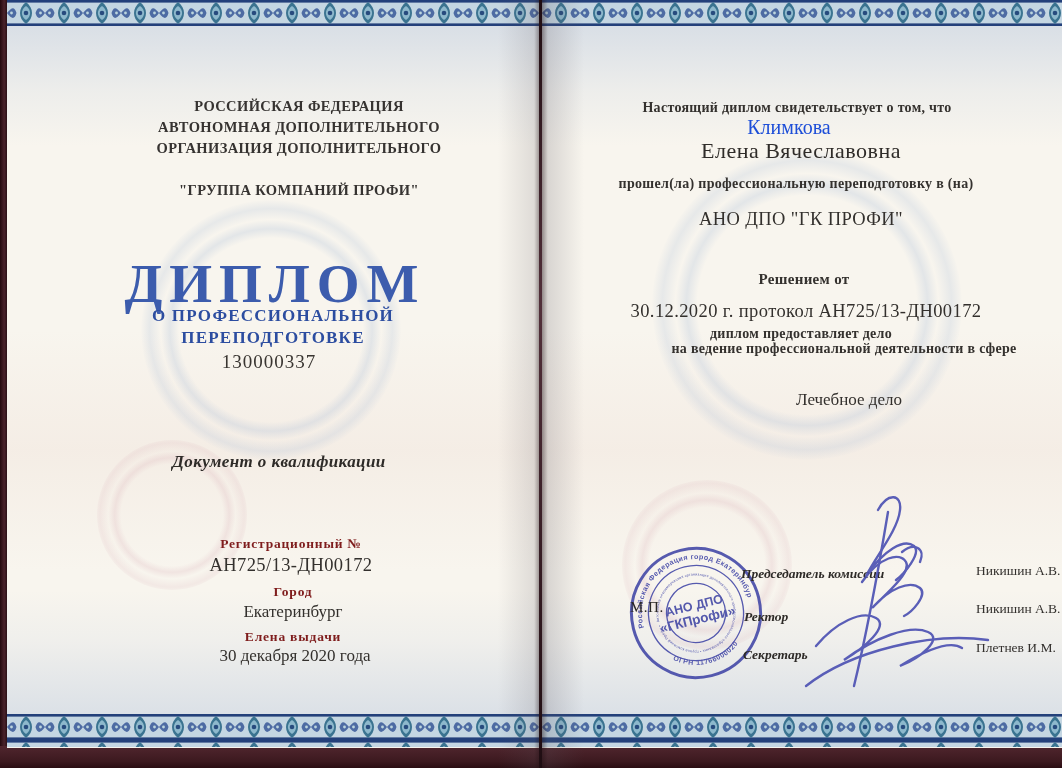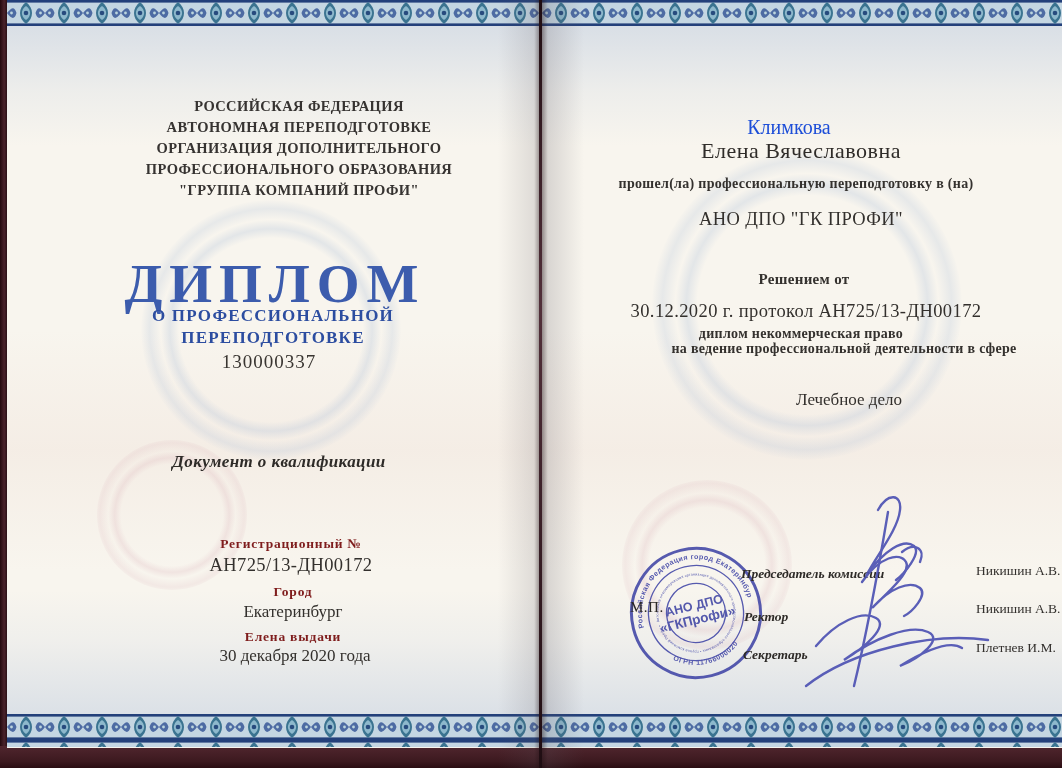--- a/index.html
+++ b/index.html
@@ -82,23 +82,22 @@
     <svg class="band band-bottom">
         <rect width="532" height="33" fill="url(#bandpat)"></rect>
       </svg>
     <div class="tex-top"></div>
     <div class="tex-bottom"></div>
     <div class="tex-mid"></div>
     <div class="rosette" style="left:134px;top:200px;width:260px;height:260px;"></div>
     <div class="rosette pink" style="left:90px;top:440px;width:150px;height:150px;"></div>
 
     <div class="t org-line" style="left:292px;top:96px;">РОССИЙСКАЯ ФЕДЕРАЦИЯ</div>
-    <div class="t org-line" style="left:292px;top:117px;">АВТОНОМНАЯ ПЕРЕПОДГОТОВКЕ</div>
+    <div class="t org-line" style="left:292px;top:117px;">АВТОНОМНАЯ ДОПОЛНИТЕЛЬНОГО</div>
     <div class="t org-line" style="left:292px;top:138px;">ОРГАНИЗАЦИЯ ДОПОЛНИТЕЛЬНОГО</div>
-    <div class="t org-line" style="left:292px;top:159px;">ПРОФЕССИОНАЛЬНОГО ОБРАЗОВАНИЯ</div>
     <div class="t org-line" style="left:292px;top:180px;">"ГРУППА КОМПАНИЙ ПРОФИ"</div>
 
     <div class="t big-title" style="left:268px;top:252px;">ДИПЛОМ</div>
     <div class="t sub-title" style="left:266px;top:306px;">О ПРОФЕССИОНАЛЬНОЙ</div>
     <div class="t sub-title" style="left:266px;top:328px;">ПЕРЕПОДГОТОВКЕ</div>
     <div class="t dip-num" style="left:262px;top:351px;">130000337</div>
 
     <div class="t qual" style="left:272px;top:452px;">Документ о квалификации</div>
 
     <div class="t lbl" style="left:284px;top:536px;">Регистрационный №</div>
@@ -115,28 +114,29 @@
       </svg>
     <svg class="band band-bottom">
         <rect width="520" height="33" fill="url(#bandpat)"></rect>
       </svg>
     <div class="tex-top"></div>
     <div class="tex-bottom"></div>
     <div class="tex-mid"></div>
     <div class="rosette" style="left:110px;top:150px;width:310px;height:310px;"></div>
     <div class="rosette pink" style="left:80px;top:480px;width:170px;height:170px;"></div>
 
+    <div class="t stmt" style="left:255px;top:100px;">Настоящий диплом свидетельствует о том, что</div>
     <div class="t name1" style="left:247px;top:116px;">Климкова</div>
     <div class="t name2" style="left:259px;top:138px;">Елена Вячеславовна</div>
     <div class="t stmt" style="left:254px;top:176px;">прошел(ла) профессиональную переподготовку в (на)</div>
     <div class="t val-lg" style="left:259px;top:209px;">АНО ДПО "ГК ПРОФИ"</div>
 
     <div class="t stmt" style="left:262px;top:271px;font-size:15px;">Решением от</div>
     <div class="t val-lg" style="left:264px;top:301px;">30.12.2020 г. протокол АН725/13-ДН00172</div>
-    <div class="t stmt" style="left:259px;top:326px;">диплом некоммерческая право</div>
+    <div class="t stmt" style="left:259px;top:326px;">диплом предоставляет дело</div>
     <div class="t stmt" style="left:254px;top:341px;margin-left:48px;">на ведение профессиональной деятельности в сфере</div>
     <div class="t val" style="left:294px;top:390px;margin-left:13px;">Лечебное дело</div>
 
     <svg class="stamp-svg" style="left:79px;top:538px;" width="150" height="150" viewBox="0 0 150 150">
       <g transform="rotate(-14 75 75)" fill="none" stroke="#4045a6" opacity="0.88">
         <circle cx="75" cy="75" r="64.5" stroke-width="3"></circle>
         <circle cx="75" cy="75" r="47.5" stroke-width="1.3"></circle>
         <circle cx="75" cy="75" r="29.5" stroke-width="1.3"></circle>
         <path id="st-top" d="M 21,75 A 54,54 0 1 1 129,75" stroke="none"></path>
         <path id="st-bot" d="M 23,75 A 52,52 0 0 0 127,75" stroke="none"></path>

